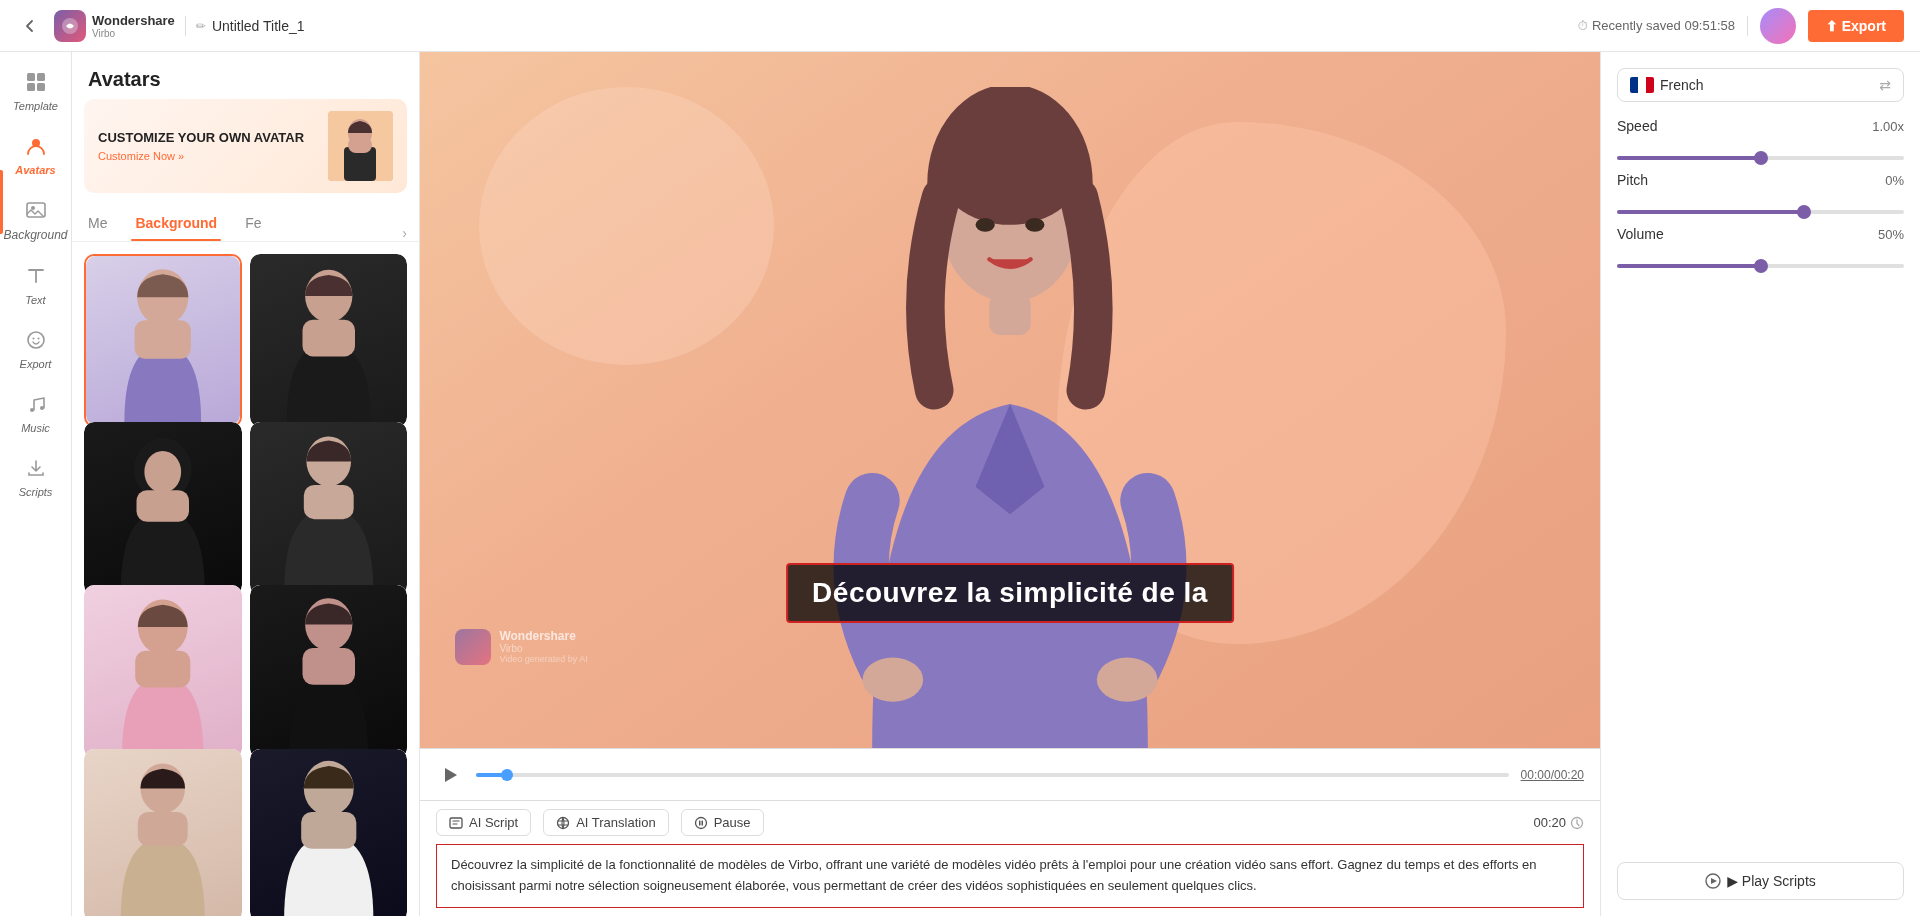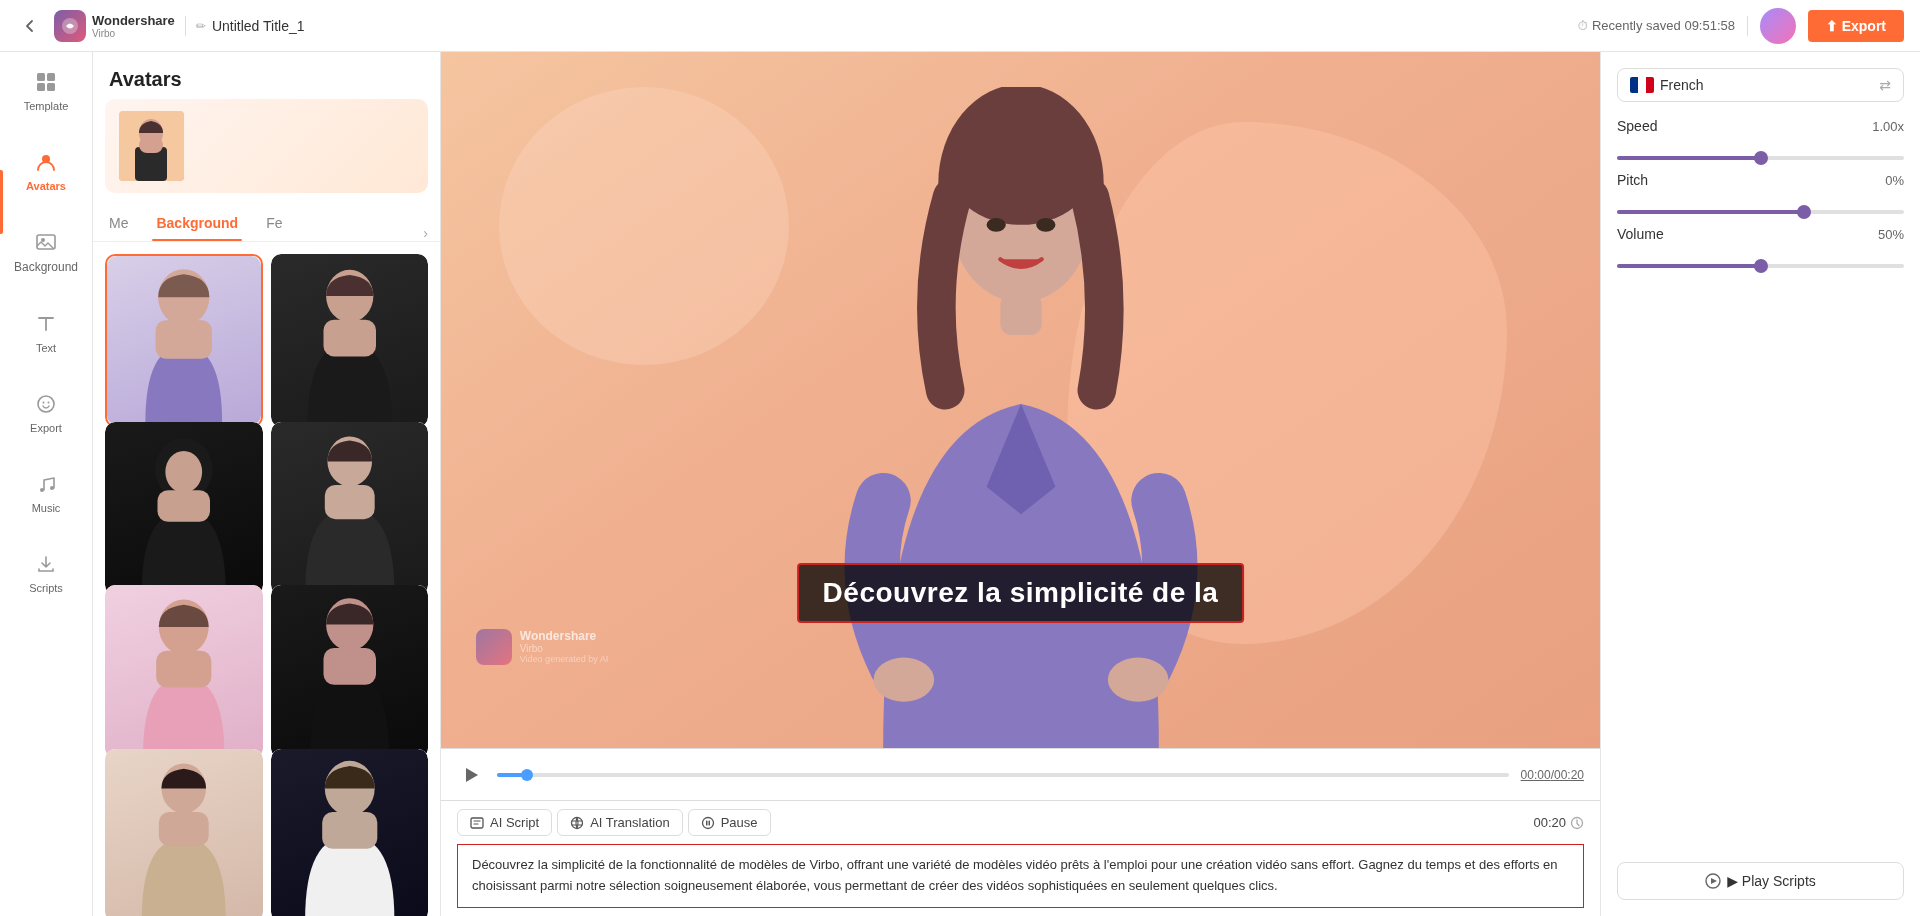--- a/index.html
+++ b/index.html
@@ -27,28 +27,29 @@
     .topbar-right { display: flex; align-items: center; gap: 12px; flex: 1; justify-content: flex-end; }
     .saved-label { font-size: 13px; color: #666; display: flex; align-items: center; gap: 4px; }
     .avatar-btn { width: 36px; height: 36px; border-radius: 50%; background: linear-gradient(135deg, #a78bfa, #f472b6); border: none; cursor: pointer; }
     .export-btn { background: #ff6b35; color: #fff; border: none; border-radius: 4px; padding: 8px 18px; font-size: 14px; font-weight: 600; cursor: pointer; display: flex; align-items: center; gap: 6px; }
 
     
     .main-layout { display: flex; flex: 1; overflow: hidden; }
 
     
     .sidebar-icons {
-      width: 93px;
+      width: 72px;
       background: #fff;
       border-right: 1px solid #e5e5e5;
       display: flex;
       flex-direction: column;
       align-items: center;
       padding-top: 8px;
-      gap: 20px;
+      gap: 4px;
+      font-style: italic;
     }
     .sidebar-icon-item {
       width: 64px;
       padding: 8px 4px;
       display: flex;
       flex-direction: column;
       align-items: center;
       gap: 4px;
       cursor: pointer;
       border-radius: 8px;
@@ -213,21 +214,21 @@
 
     
     .script-bar {
       background: #fff;
       border-top: 1px solid #ddd;
       padding: 8px 16px;
       display: flex;
       flex-direction: column;
       gap: 8px;
     }
-    .script-toolbar { display: flex; align-items: center; gap: 5px; }
+    .script-toolbar { display: flex; align-items: center; gap: 12px; }
     .script-btn {
       display: flex; align-items: center; gap: 5px; padding: 5px 12px;
       border: 1px solid #ddd; border-radius: 6px; background: #fff;
       font-size: 13px; color: #444; cursor: pointer; gap: 6px;
     }
     .script-time { margin-left: auto; font-size: 13px; color: #444; display: flex; align-items: center; gap: 4px; }
     .script-content {
       border: 1.5px solid #cc2222;
       border-radius: 0;
       padding: 10px 14px;
@@ -395,20 +396,24 @@
           </svg>
       </div>
       <span style="font-size:11px;color:#666;">Scripts</span>
     </div>
   </div>
 
   <div class="avatars-panel">
     <div class="avatars-header">Avatars</div>
 
     <div class="customize-banner">
+      <div class="customize-text">
+        <div class="customize-title">CUSTOMIZE YOUR OWN AVATAR</div>
+        <div class="customize-link">Customize Now »</div>
+      </div>
       <div class="customize-avatar-img">
 
         <svg width="65" height="70" viewBox="0 0 65 70" fill="none" xmlns="http://www.w3.org/2000/svg">
           <rect width="65" height="70" fill="#f5c8a0" rx="4"></rect>
           <ellipse cx="32" cy="22" rx="12" ry="14" fill="#d4a090"></ellipse>
           <path d="M20 22 Q20 12 32 10 Q44 12 44 22" fill="#4a3030"></path>
           <rect x="16" y="36" width="32" height="34" rx="4" fill="#2a2a2a"></rect>
           <rect x="20" y="26" width="24" height="16" rx="8" fill="#d4a090"></rect>
         </svg>
       </div>

